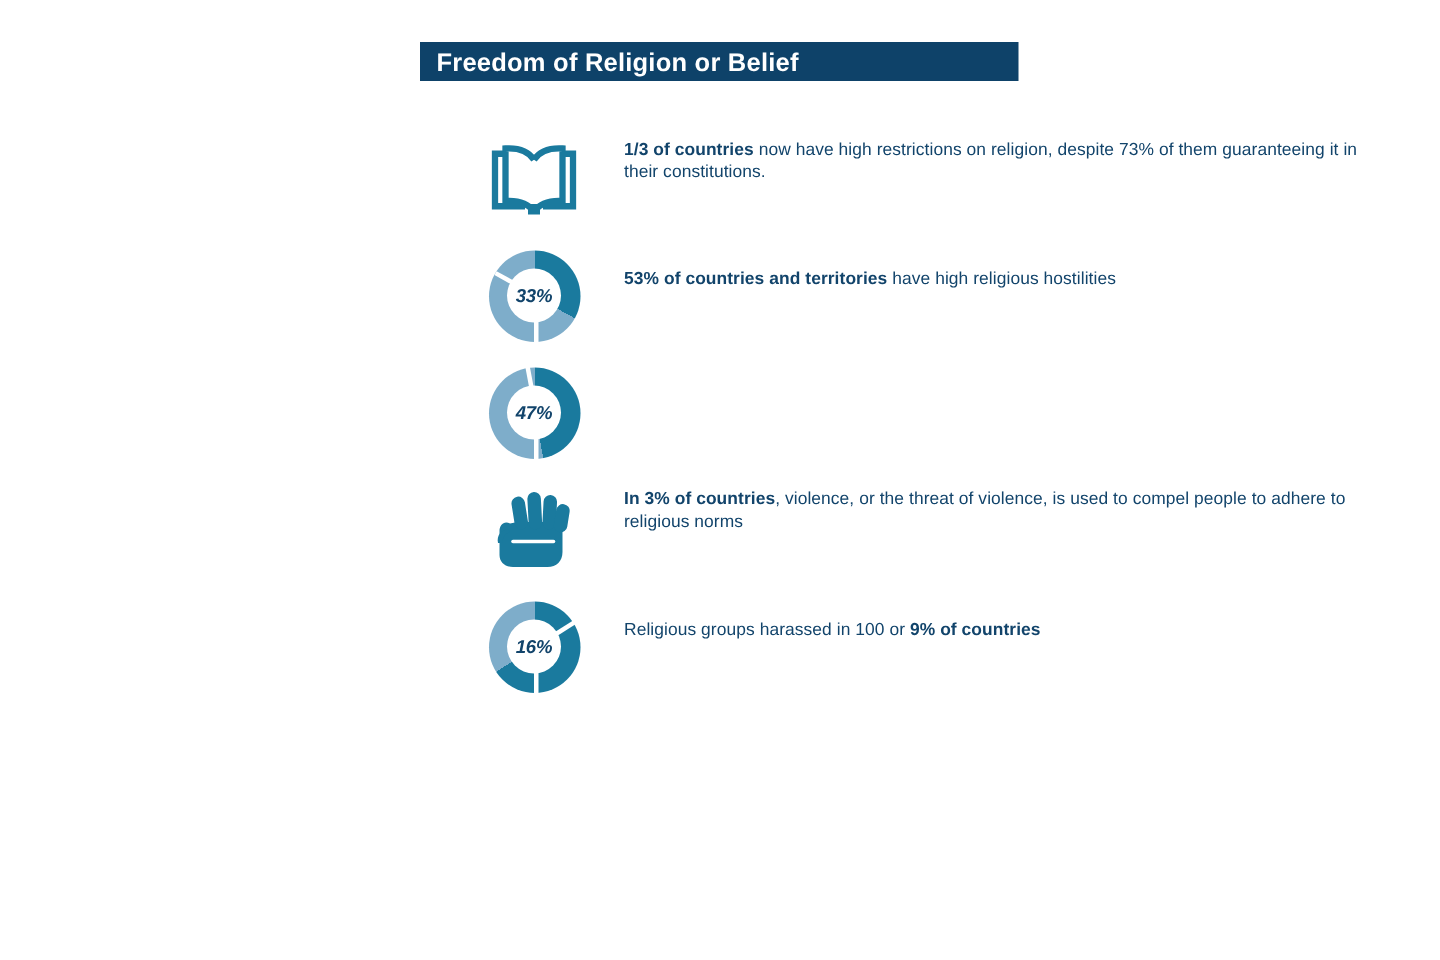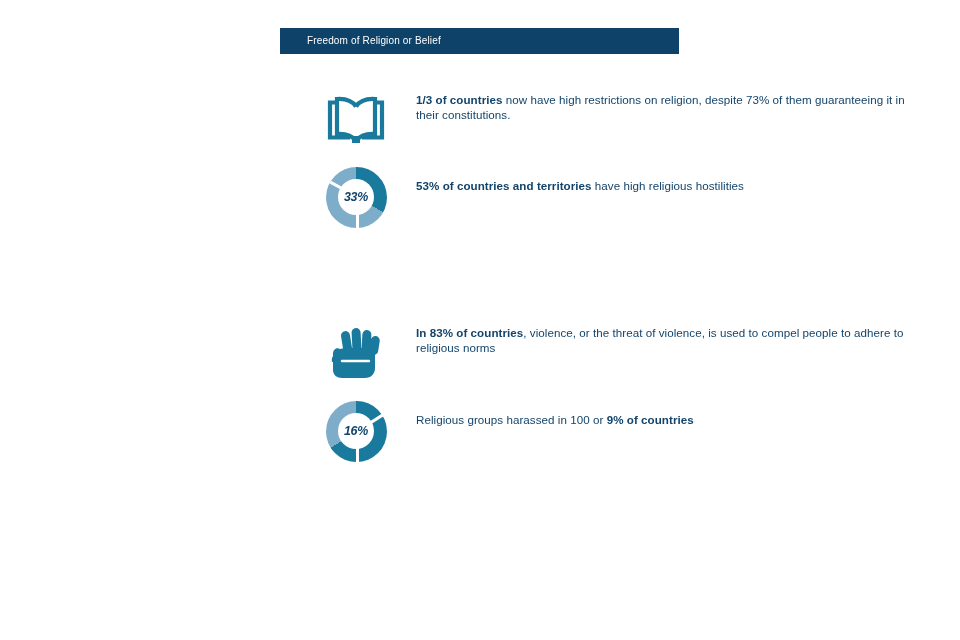--- a/index.html
+++ b/index.html
@@ -26,25 +26,24 @@
     width: 399px;
     height: 26px;
     background: #0e4269;
     display: flex;
     align-items: center;
     box-sizing: border-box;
     padding-left: 11px;
   }
   .header-title {
     color: #ffffff;
-    font-size: 10px;
-    font-weight: normal;
+    font-size: 17px;
+    font-weight: bold;
     letter-spacing: 0.15px;
     line-height: 1;
-    margin-left: 16px;
   }
   
   .rows {
     position: absolute;
     left: 318px;
     top: 86px;
     width: 600px;
   }
   .row {
     display: flex;
@@ -160,38 +159,47 @@
           </div>
         </div>
       </div>
       <div class="text-cell">
         <b>53% of countries and territories</b><span> have high religious hostilities</span>
       </div>
     </div>
 
 
     <div class="row row-4">
+      <div class="icon-cell">
+        <div class="donut" style="background: conic-gradient(#1a7a9e 0% 47%, #7eadca 47% 100%);">
+          <div class="gap" style="transform: rotate(0deg);"></div>
+          <div class="gap" style="transform: rotate(169.2deg);"></div>
+          <div class="hole">
+            <span class="pct">47%</span>
+          </div>
+        </div>
+      </div>
     </div>
 
     <div class="row row-5">
       <div class="icon-cell">
         <svg class="icon-svg" width="62" height="60" viewBox="0 0 62 60">
           <g fill="#1a7a9e">
             <path d="M15,26 C11,24 8,27 8,31 L8,47 C8,52 12,55 17,55 L40,55 C46,55 50,51 50,45 L50,30 C50,26 47,24 44,25 L20,25 Z"></path>
             <rect x="17" y="8" width="9" height="22" rx="4.5" transform="rotate(-9 21.5 19)"></rect>
             <rect x="27" y="5" width="9" height="25" rx="4.5" transform="rotate(-3 31.5 17.5)"></rect>
             <rect x="37" y="7" width="9" height="23" rx="4.5" transform="rotate(3 41.5 18.5)"></rect>
             <rect x="45" y="13" width="9" height="19" rx="4.5" transform="rotate(9 49.5 22.5)"></rect>
             <path d="M14,30 C9,30 6,34 7,39 L10,39 C10,35 12,32 15,32 Z"></path>
           </g>
           <path d="M17,38 L44,38" stroke="#ffffff" stroke-width="2.4" fill="none" stroke-linecap="round"></path>
         </svg>
       </div>
       <div class="text-cell">
-        <b>In 83% of countries</b><span>, violence, or the threat of violence, is used to compel people to adhere to religious norms</span>
+        <b>In 3% of countries</b><span>, violence, or the threat of violence, is used to compel people to adhere to religious norms</span>
       </div>
     </div>
 
     <div class="row row-6">
       <div class="icon-cell">
         <div class="donut" style="background: conic-gradient(#1a7a9e 0% 66%, #7eadca 66% 100%);">
           <div class="gap" style="transform: rotate(0deg);"></div>
           <div class="gap" style="transform: rotate(237.6deg);"></div>
           <div class="hole">
             <span class="pct">16%</span>

